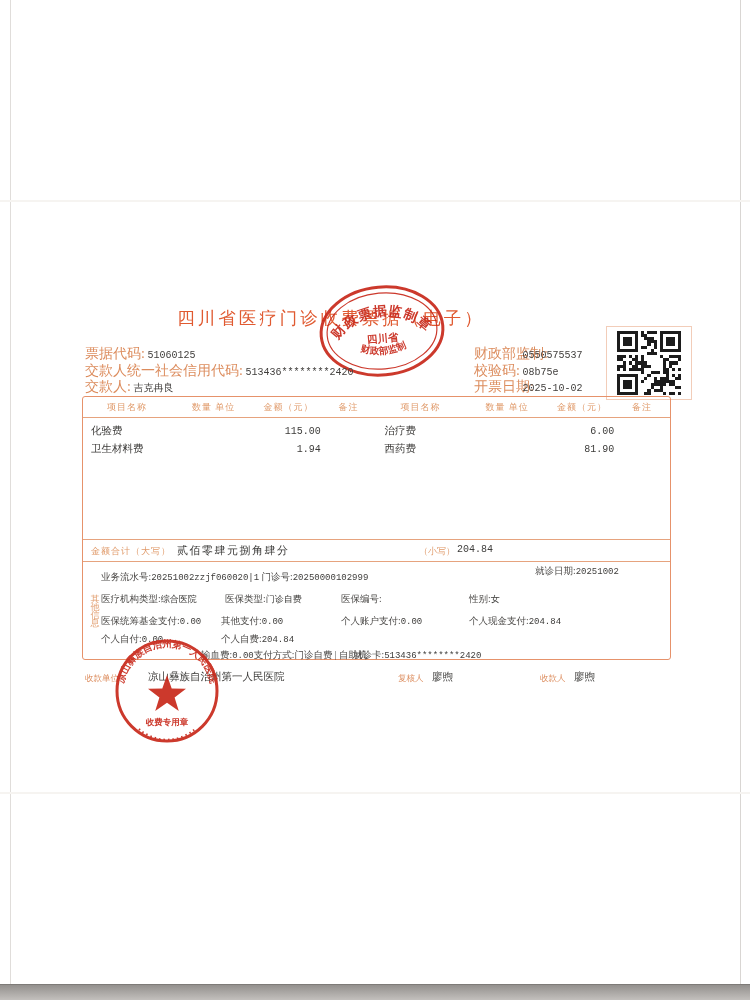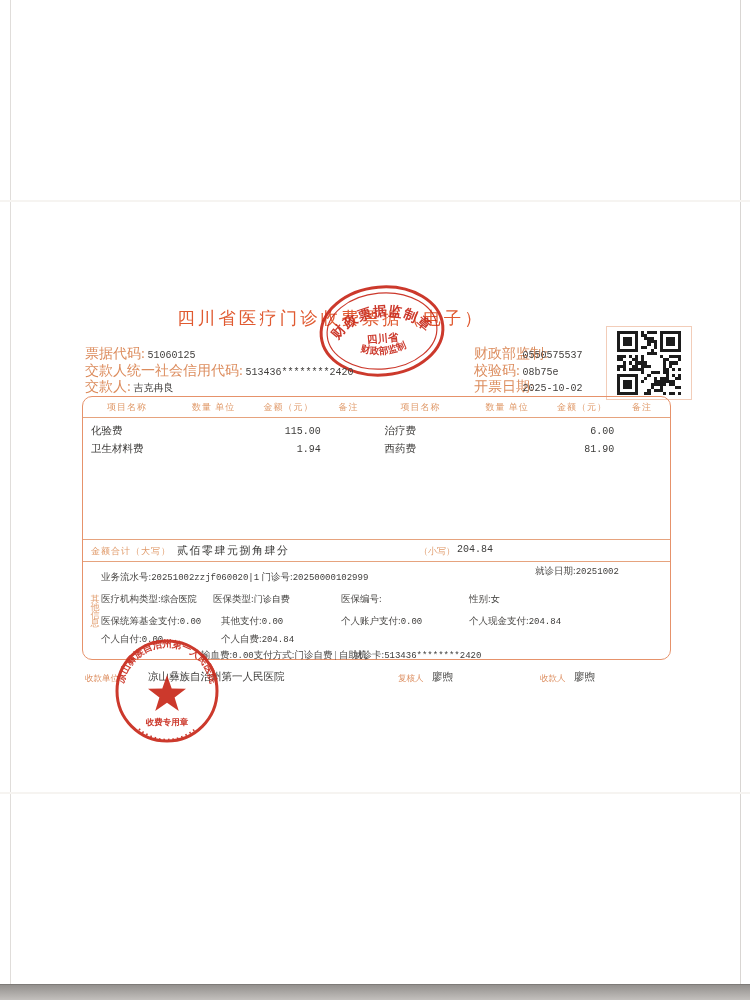--- a/index.html
+++ b/index.html
@@ -24,21 +24,21 @@
   .fields-left{left:85px;top:347px;}
   .fields-right{left:474px;top:347px;}
   .lbl{color:#dc8c5d;font-size:14px;}
   .fields-right .lbl{display:inline-block;width:46px;}
   .val{color:#413f3d;font-family:"Liberation Mono","DejaVu Sans Mono",monospace;font-size:10px;}
 
   .qr-box{position:absolute;left:606px;top:326px;width:84px;height:72px;border:1px solid #f2cdb9;
     background:#fff;display:flex;align-items:center;justify-content:center;}
 
   .main-box{position:absolute;left:82px;top:396px;width:587px;height:262px;
-    border:1.5px solid #e6926b;border-radius:10px;background:transparent;}
+    border:1.5px solid #e6926b;border-radius:3px;background:transparent;}
   .thead{position:absolute;left:0;top:0;width:100%;height:20px;display:flex;
     border-bottom:1px solid #e6a37e;}
   .thead .half{width:50%;display:flex;align-items:center;}
   .hc{color:#e09a6a;font-size:9px;text-align:center;letter-spacing:1px;}
   .c-name{width:30%;} .c-qty{width:29%;} .c-amt{width:22%;} .c-note{width:19%;}
   .item-row{position:absolute;width:100%;height:18px;display:flex;font-size:10.5px;color:#3c3b39;}
   .item-row .half{width:50%;display:flex;align-items:center;}
   .cell-name{width:30%;padding-left:8px;box-sizing:border-box;white-space:nowrap;}
   .cell-qty{width:29%;}
   .cell-amt{width:22%;text-align:right;padding-right:0px;box-sizing:border-box;
@@ -407,21 +407,21 @@
       </span>
       <span class="s-right">
         <span class="oi-lbl">就诊日期:</span><span class="mono-sm">20251002</span>
       </span>
     </div>
 
     <div class="vlabel">其他信息</div>
 
     <div class="oi-row" style="top:196px;left:0;width:100%;">
       <span class="oi-pair" style="left:18px;"><span class="oi-lbl">医疗机构类型:</span><span class="oi-val">综合医院</span></span>
-      <span class="oi-pair" style="left:130px;"><span class="oi-lbl">医保类型:</span><span class="oi-val">门诊自费</span></span>
+      <span class="oi-pair" style="left:142px;"><span class="oi-lbl">医保类型:</span><span class="oi-val">门诊自费</span></span>
       <span class="oi-pair" style="left:258px;"><span class="oi-lbl">医保编号:</span><span class="oi-val"></span></span>
       <span class="oi-pair" style="left:386px;"><span class="oi-lbl">性别:</span><span class="oi-val">女</span></span>
     </div>
 
     <div class="oi-row" style="top:218px;left:0;width:100%;">
       <span class="oi-pair" style="left:18px;"><span class="oi-lbl">医保统筹基金支付:</span><span class="oi-val">0.00</span></span>
       <span class="oi-pair" style="left:138px;"><span class="oi-lbl">其他支付:</span><span class="oi-val">0.00</span></span>
       <span class="oi-pair" style="left:258px;"><span class="oi-lbl">个人账户支付:</span><span class="oi-val">0.00</span></span>
       <span class="oi-pair" style="left:386px;"><span class="oi-lbl">个人现金支付:</span><span class="oi-val">204.84</span></span>
     </div>

